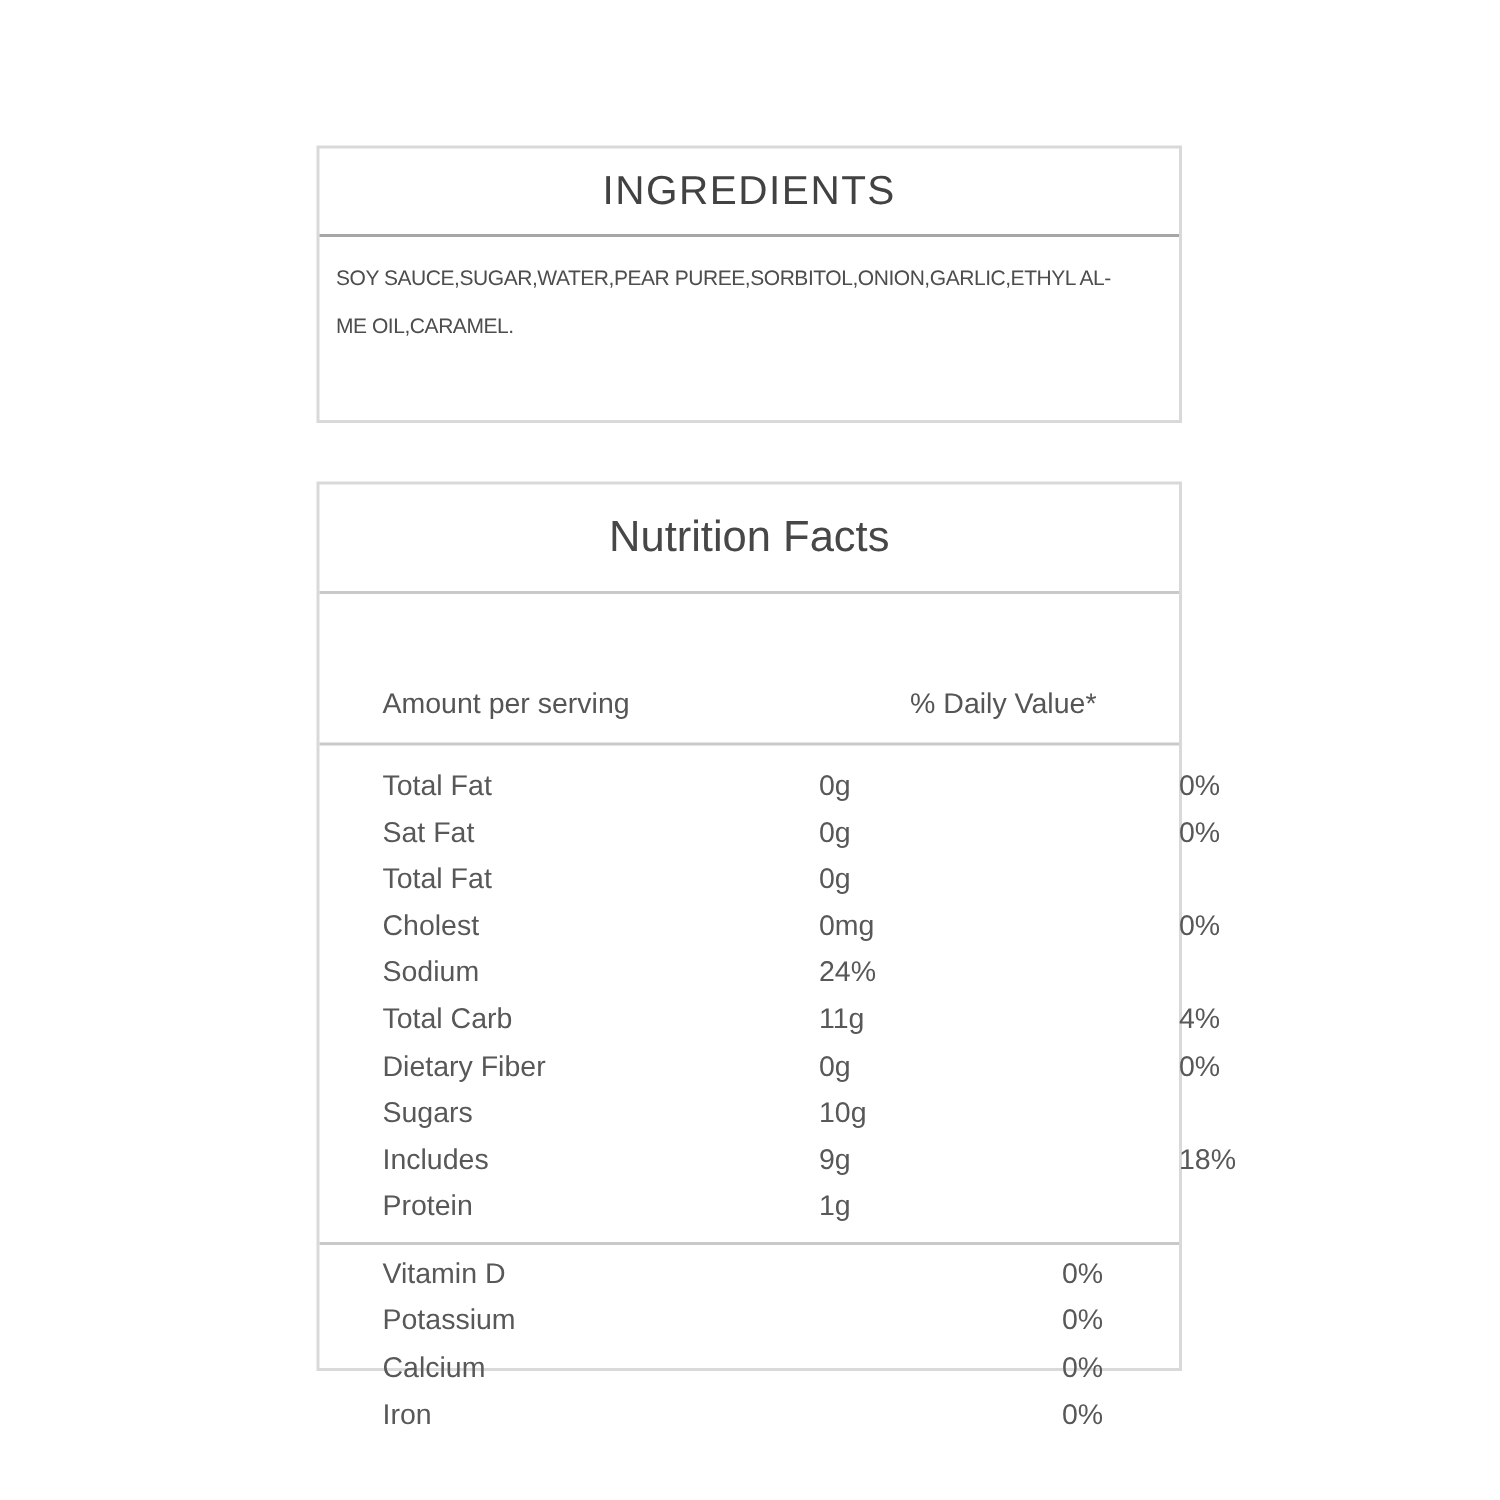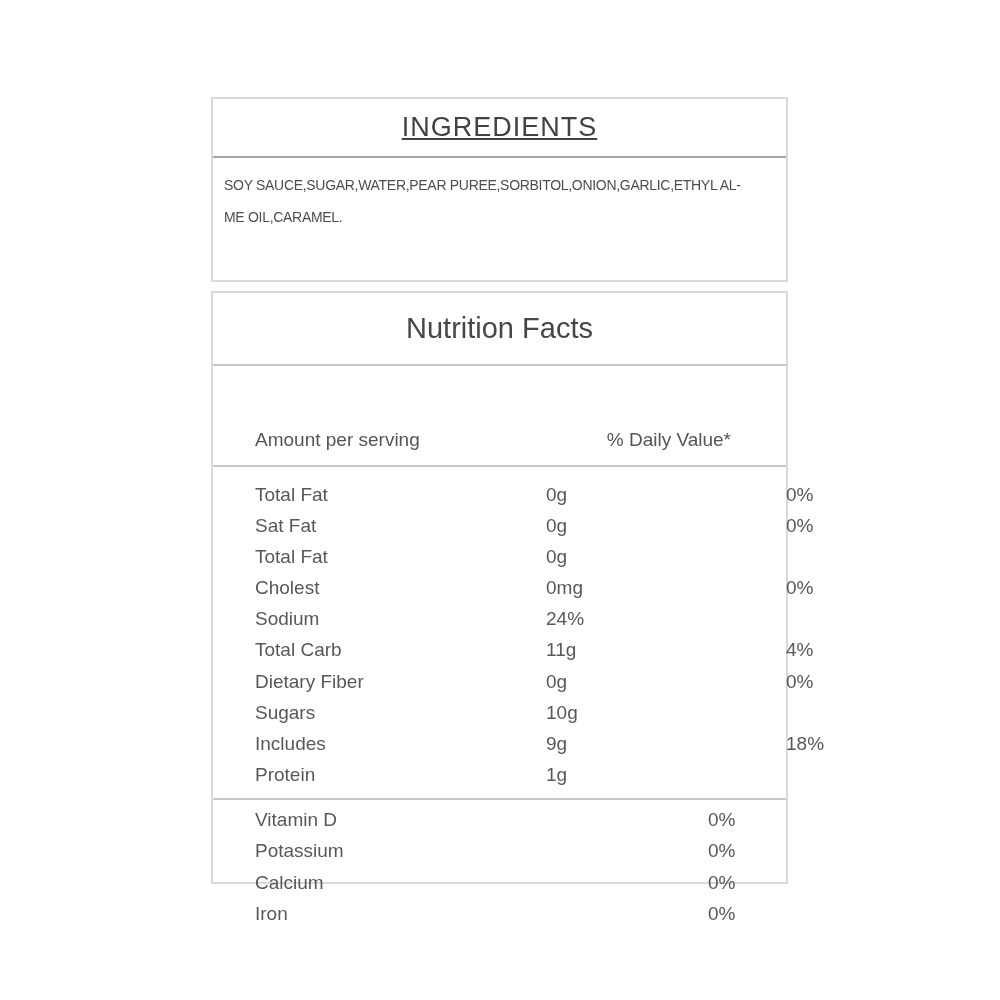--- a/index.html
+++ b/index.html
@@ -30,35 +30,34 @@
   }
   .ing-title {
     height: 57px;
     border-bottom: 2px solid #a6a6a6;
     display: flex;
     align-items: center;
     justify-content: center;
     font-size: 27px;
     letter-spacing: 1px;
     color: #424242;
-    text-decoration: underline;
   }
   .ing-body {
     padding: 12px 11px 0 11px;
     font-size: 14px;
     letter-spacing: -0.3px;
     line-height: 31.5px;
     color: #4d4d4d;
   }
   .ing-line {
     white-space: nowrap;
   }
   
   .nutrition-card {
-    top: 291px;
+    top: 321px;
     height: 593px;
   }
   .nf-title {
     height: 71px;
     border-bottom: 2px solid #c9c9c9;
     display: flex;
     align-items: center;
     justify-content: center;
     font-size: 29px;
     color: #474747;

